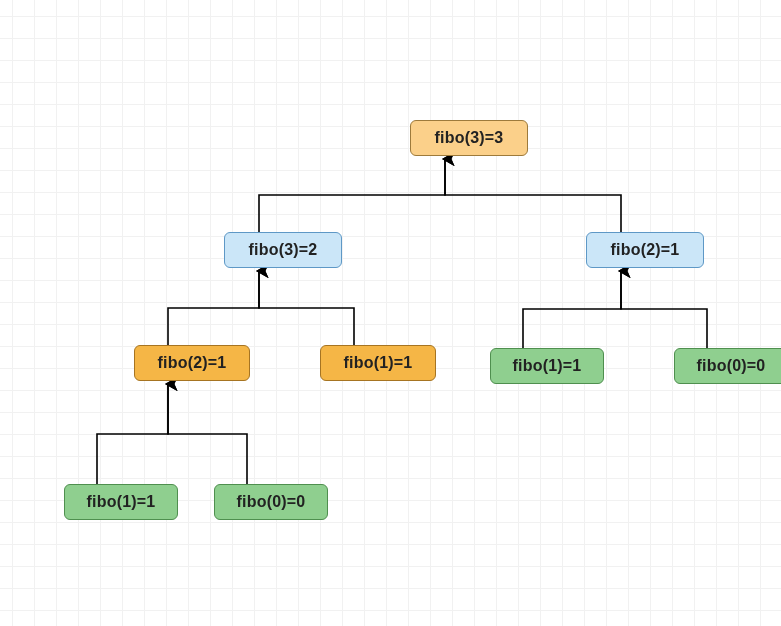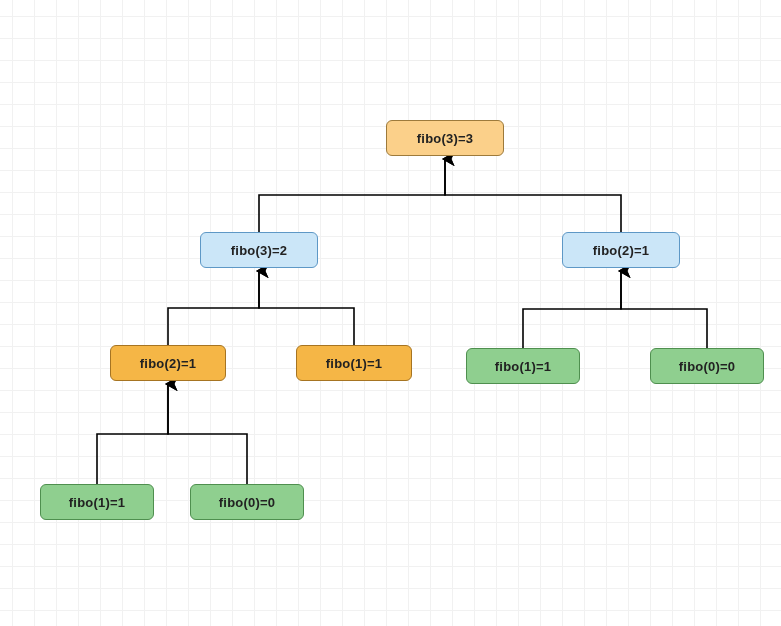--- a/index.html
+++ b/index.html
@@ -30,26 +30,27 @@
   }
   .node {
     position: absolute;
     box-sizing: border-box;
     height: 36px;
     border-radius: 6px;
     border: 1.5px solid #333;
     display: flex;
     align-items: center;
     justify-content: center;
-    font-size: 13px;
+    font-size: 16px;
     font-weight: 700;
     color: #222;
     letter-spacing: 0.2px;
     white-space: nowrap;
     padding: 0 6px;
+    margin-left: 24px;
   }
   .c-orange { background: #fbd08a; border-color: #9d7a3b; }
   .c-orange2 { background: #f5b646; border-color: #a67422; }
   .c-blue   { background: #cbe6f8; border-color: #5e98c6; }
   .c-green  { background: #8fcf8f; border-color: #4f8f4f; }
 </style>
 </head>
 <body>
 
 <div class="canvas">

